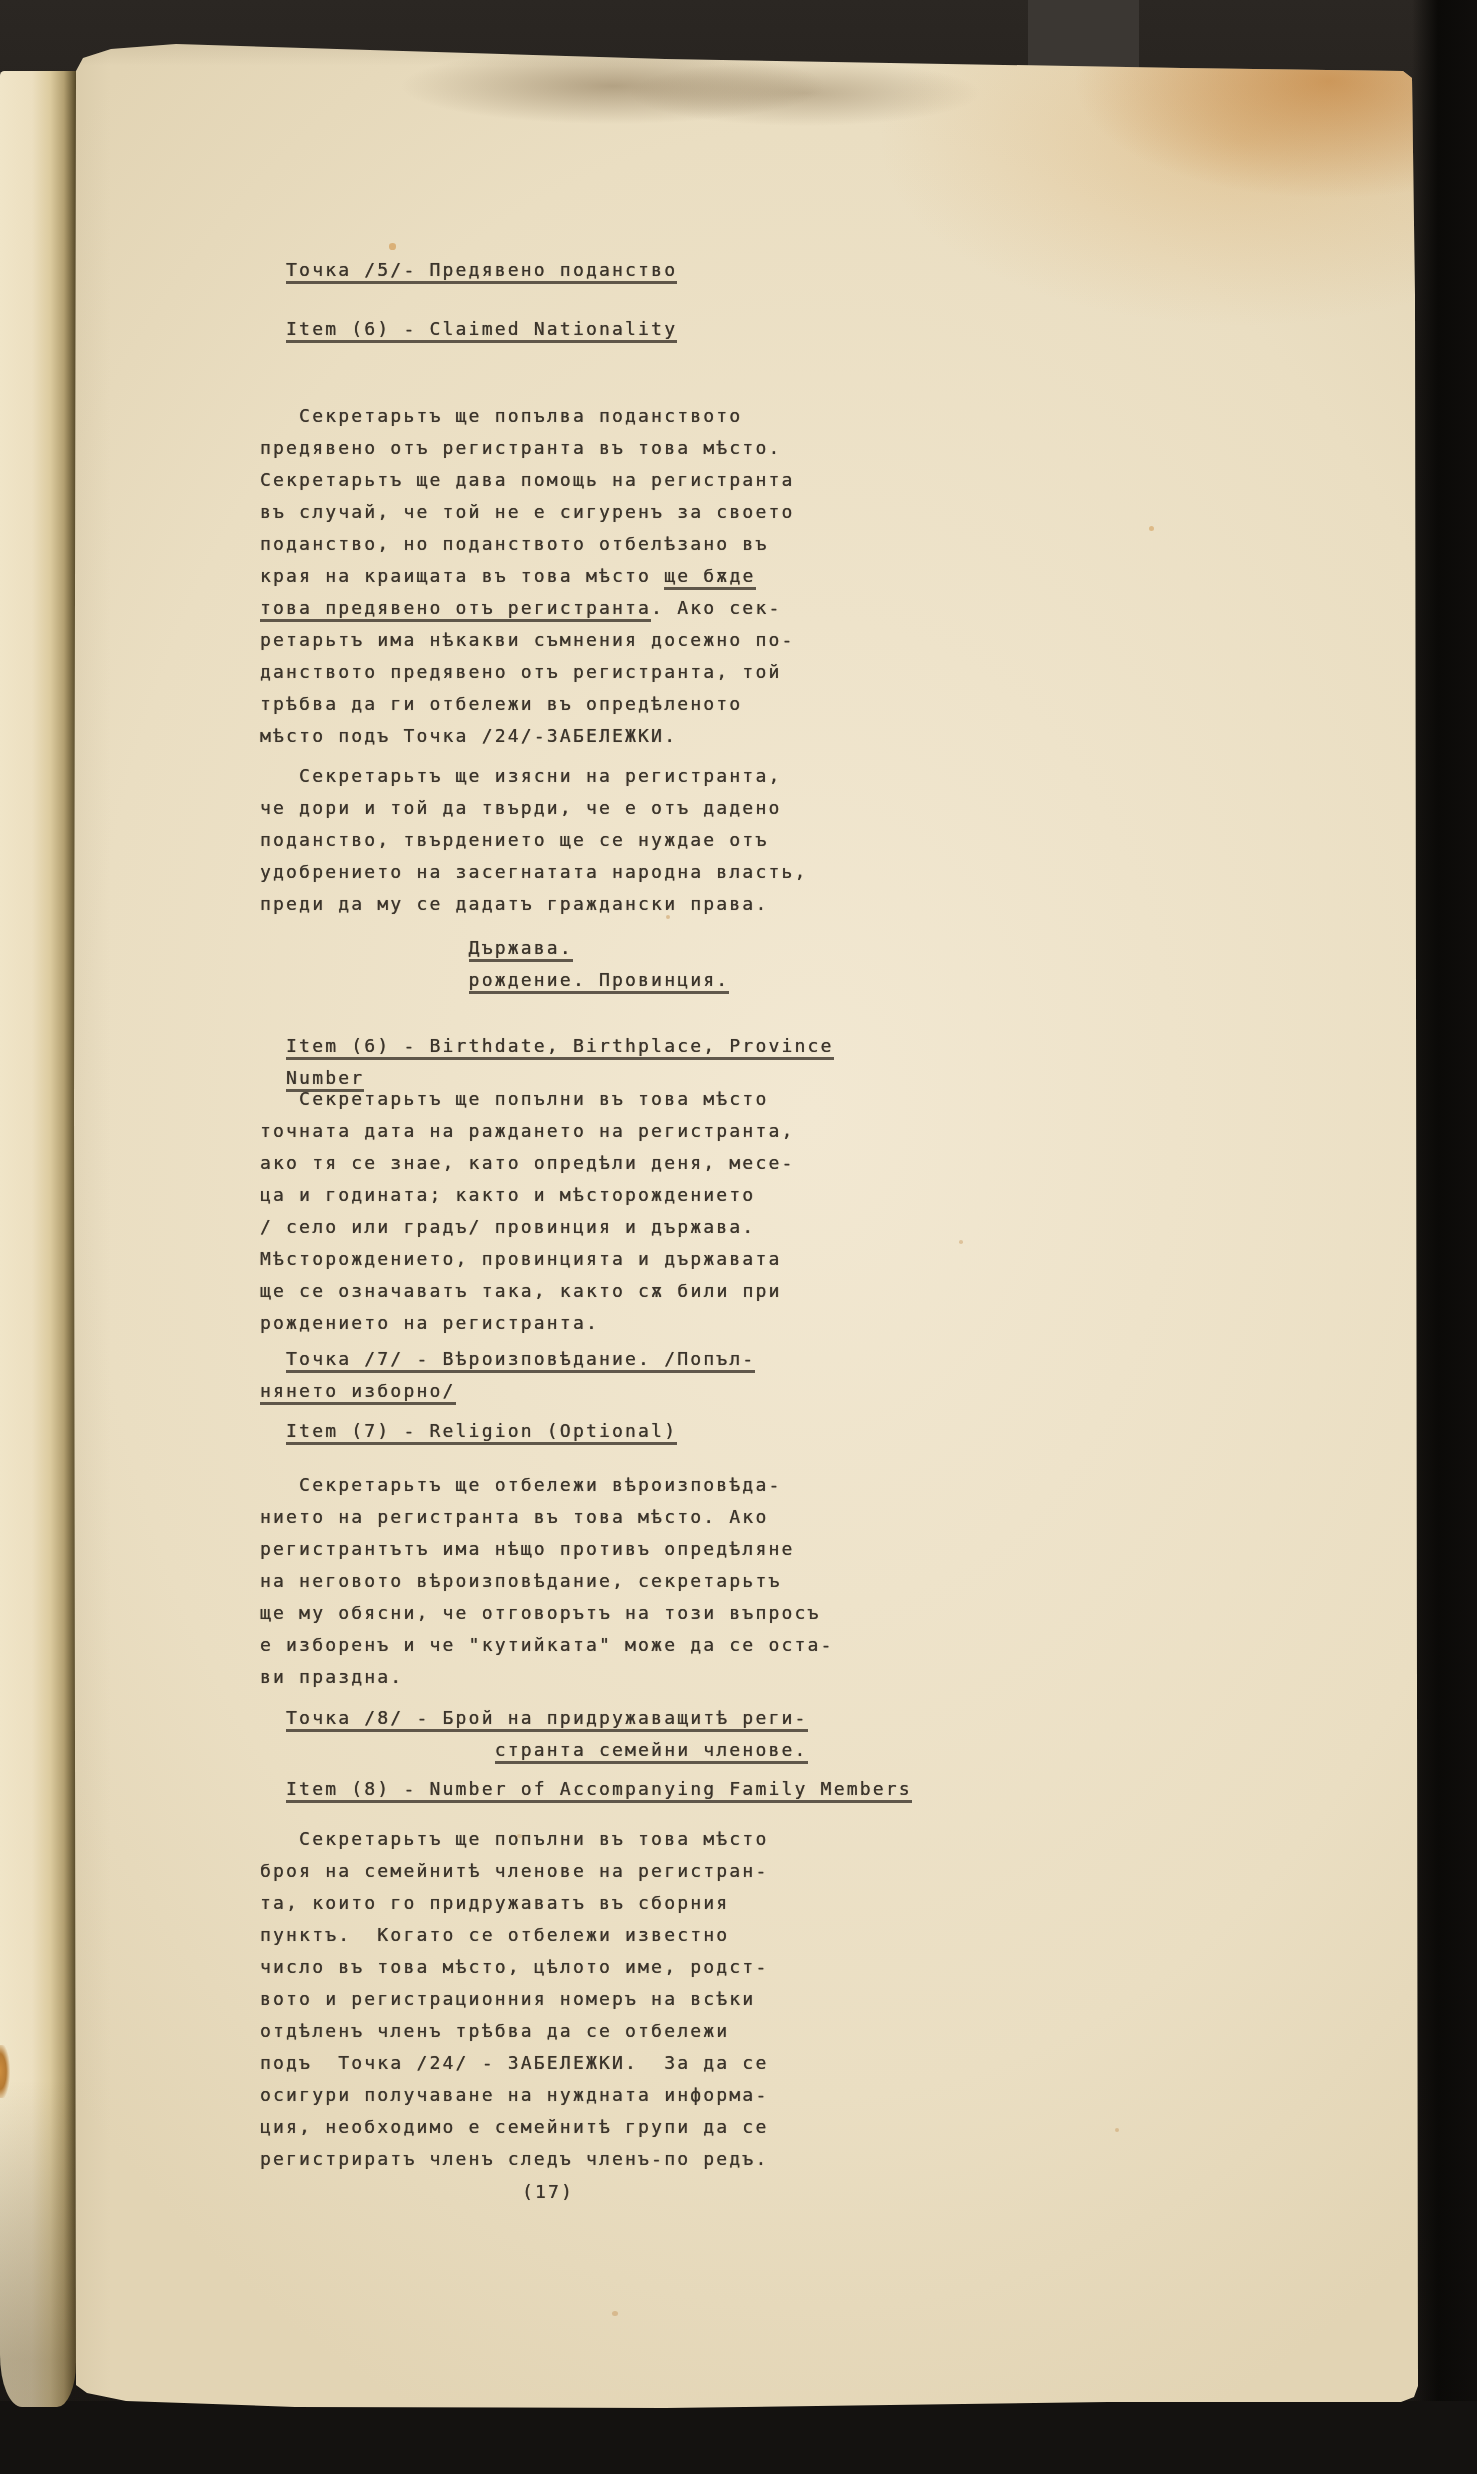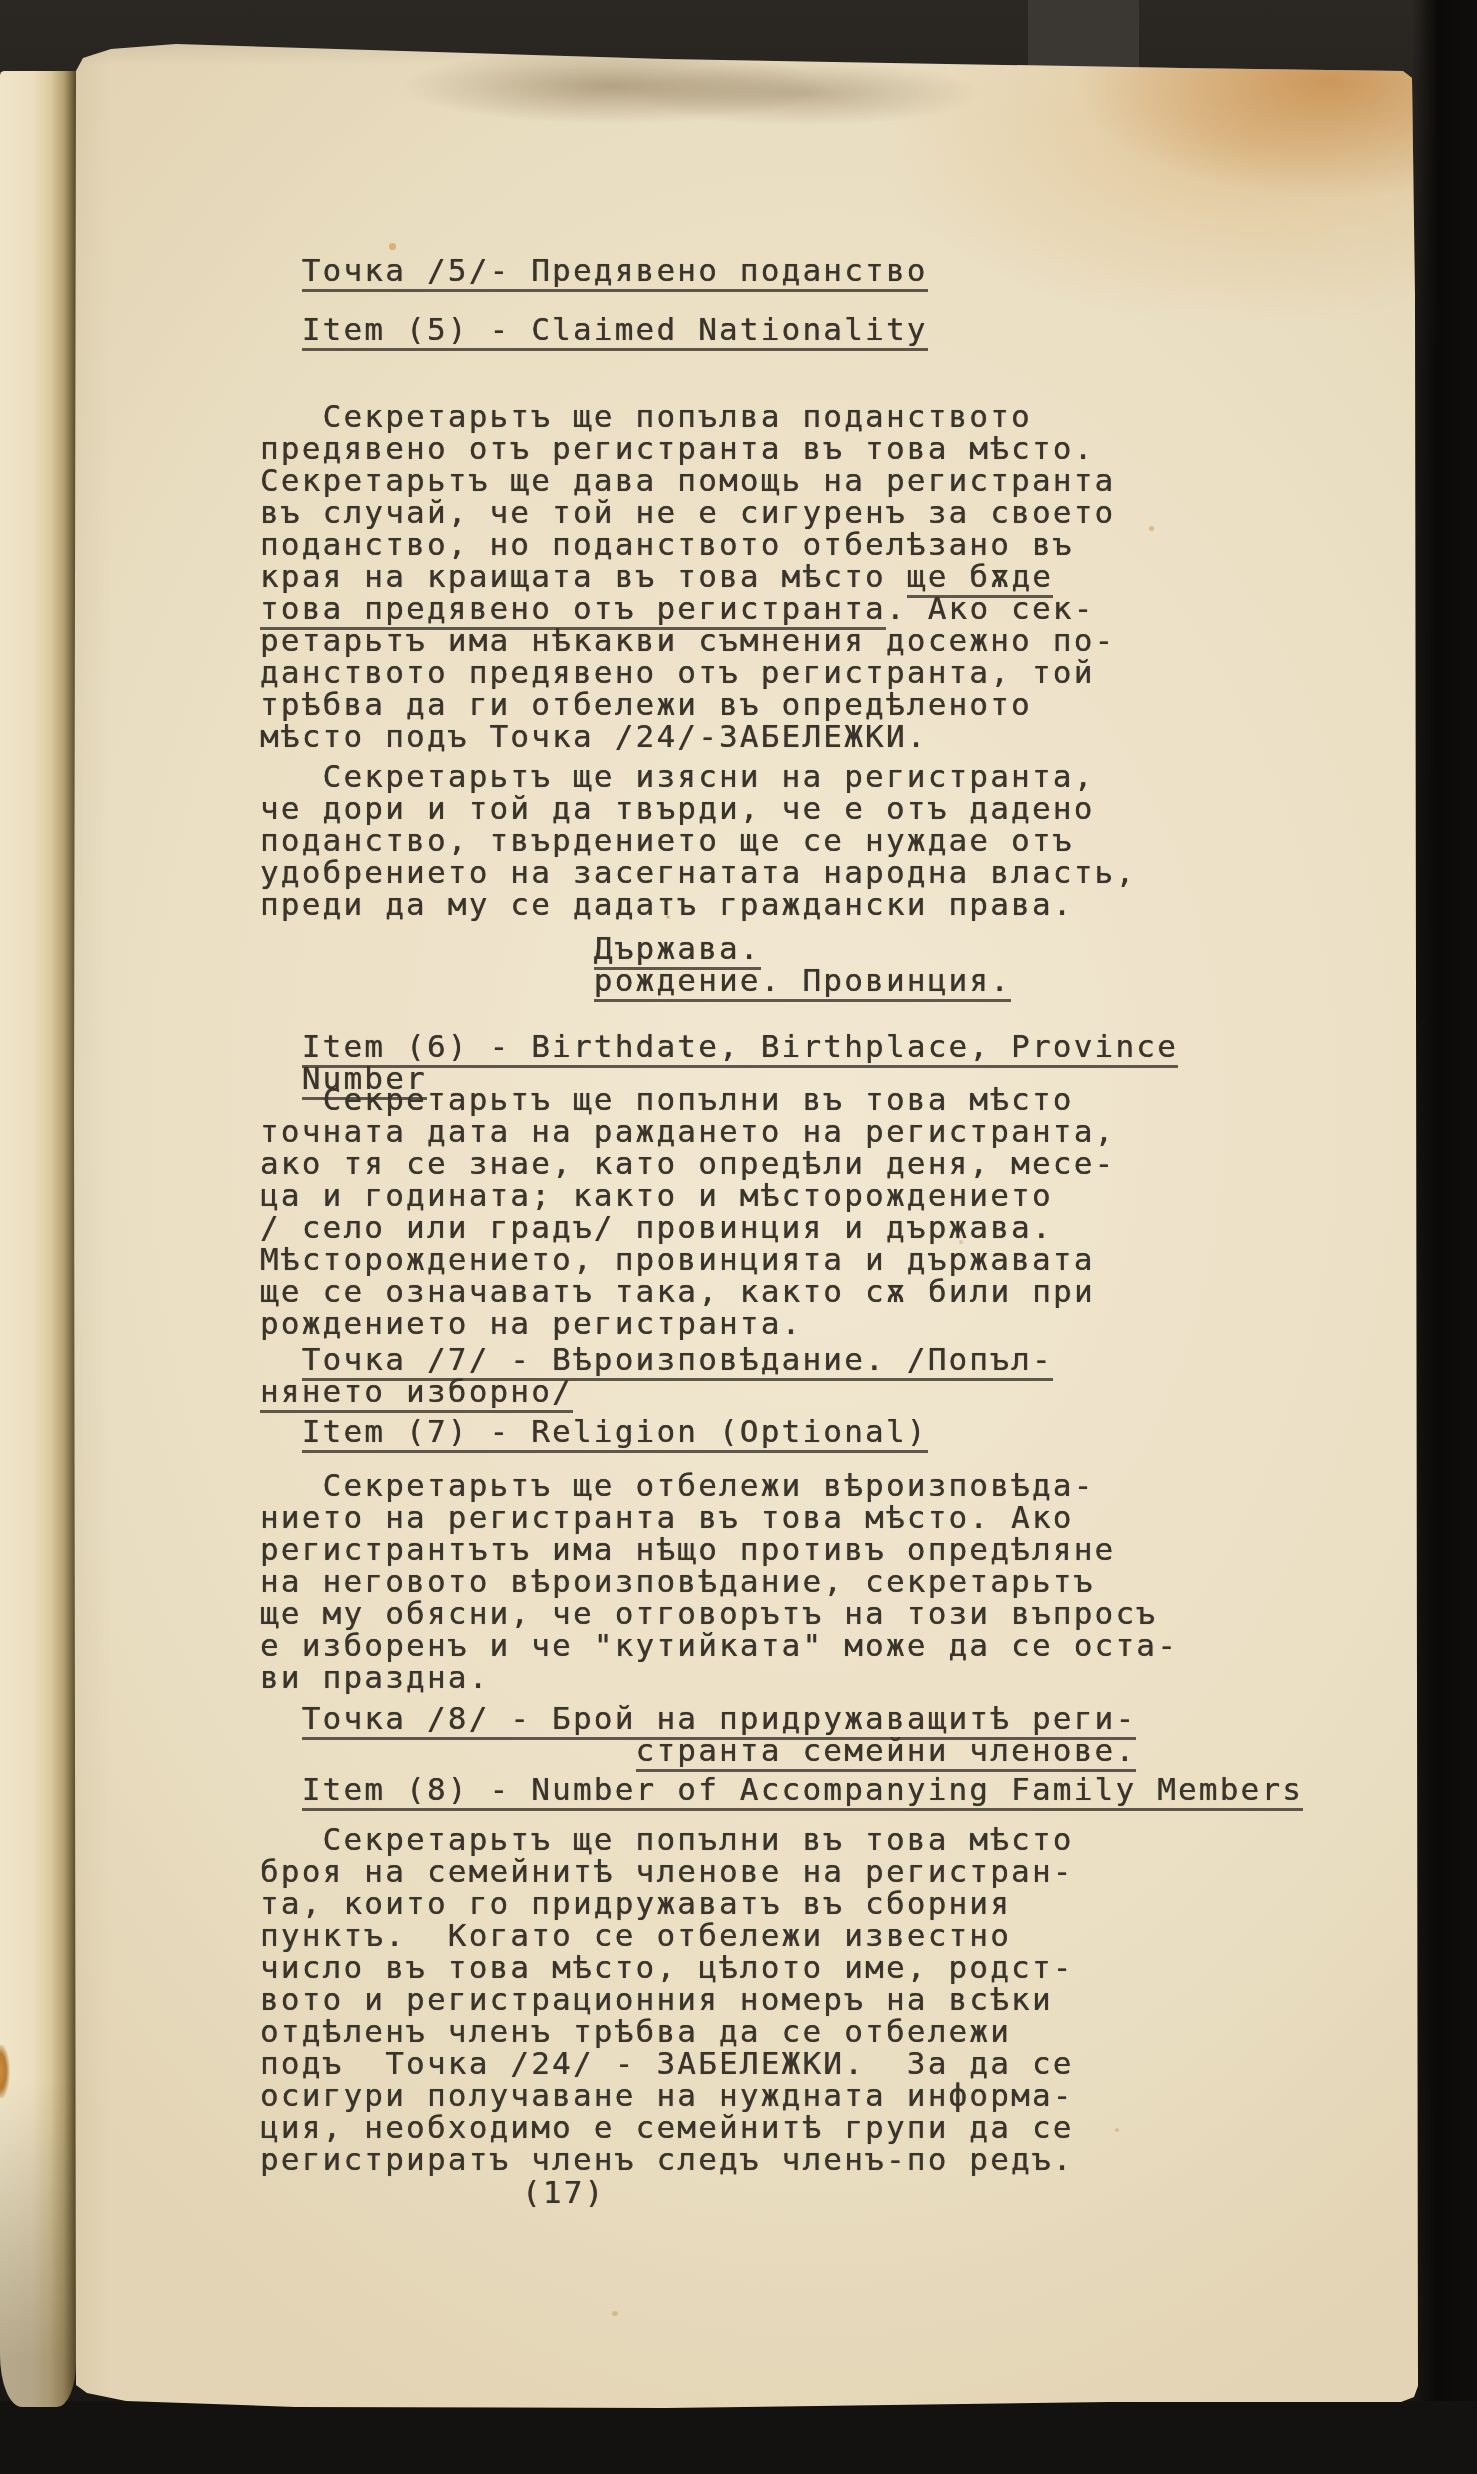--- a/index.html
+++ b/index.html
@@ -32,21 +32,21 @@
       radial-gradient(295px 53px at 613px 86px,rgba(104,80,48,.42),rgba(104,80,48,0) 72%),
       radial-gradient(244px 46px at 805px 93px,rgba(104,80,48,.32),rgba(104,80,48,0) 72%),
       linear-gradient(180deg,rgba(90,70,45,.30),rgba(90,70,45,0) 66px),
       linear-gradient(90deg,rgba(118,98,60,.42) 0px,rgba(140,120,80,.16) 44px,rgba(140,120,80,0) 111px),
       linear-gradient(0deg,rgba(118,98,68,.28),rgba(118,98,68,0) 63px),
       linear-gradient(270deg,rgba(150,125,85,.22),rgba(150,125,85,0) 48px),
       radial-gradient(1034px 1404px at 55% 45%,#f2e8d2,#eadec2 70%,#e2d4b4 100%);
   }
   .speck{position:absolute;border-radius:50%;}
   .text-layer{
-    position:absolute;inset:0;color:#3b342b;font-size:31px;line-height:32px;
+    position:absolute;inset:0;color:#3b342b;font-size:18px;line-height:32px;
     letter-spacing:2.2px;white-space:pre;
     text-shadow:0 0 0.7px rgba(59,52,43,.65),0.3px 0 0 rgba(59,52,43,.35);
   }
   .block{position:absolute;}
   .u{border-bottom:3px solid rgba(55,48,38,.78);padding-bottom:0.7px;}
   #b-h5{left:260px;top:254px;}
   #b-i5{left:260px;top:313px;}
   #b-p1{left:260px;top:400px;}
   #b-p2{left:260px;top:760px;}
   #b-h6{left:260px;top:932px;}
@@ -75,21 +75,21 @@
     <div class="speck" style="left:389px;top:243px;width:7.4px;height:6.6px;background:rgba(205,140,60,.55);"></div>
     <div class="speck" style="left:1149px;top:526px;width:5.2px;height:5.2px;background:rgba(205,140,60,.45);"></div>
     <div class="speck" style="left:666px;top:915px;width:4.4px;height:4.4px;background:rgba(190,130,60,.40);"></div>
     <div class="speck" style="left:959px;top:1240px;width:4.4px;height:3.7px;background:rgba(190,130,60,.35);"></div>
     <div class="speck" style="left:517px;top:1834px;width:5.2px;height:4.4px;background:rgba(190,130,60,.35);"></div>
     <div class="speck" style="left:1115px;top:2128px;width:4.4px;height:4.4px;background:rgba(190,130,60,.35);"></div>
     <div class="speck" style="left:612px;top:2311px;width:5.9px;height:5.2px;background:rgba(190,130,60,.35);"></div>
 
     <div class="text-layer">
       <div class="block" id="b-h5"><div class="line"><span>  </span><span class="u">Точка /5/- Предявено поданство</span></div></div>
-      <div class="block" id="b-i5"><div class="line"><span>  </span><span class="u">Item (5) - Claimed Nationality</span></div></div>
+      <div class="block" id="b-i5"><div class="line"><span>  </span><span class="u">Item (6) - Claimed Nationality</span></div></div>
       <div class="block" id="b-p1"><div class="line"><span>   Секретарьтъ ще попълва поданството</span></div><div class="line"><span>предявено отъ регистранта въ това мѣсто.</span></div><div class="line"><span>Секретарьтъ ще дава помощь на регистранта</span></div><div class="line"><span>въ случай, че той не е сигуренъ за своето</span></div><div class="line"><span>поданство, но поданството отбелѣзано въ</span></div><div class="line"><span>края на краищата въ това мѣсто </span><span class="u">ще бѫде</span></div><div class="line"><span class="u">това предявено отъ регистранта</span><span>. Ако сек-</span></div><div class="line"><span>ретарьтъ има нѣкакви съмнения досежно по-</span></div><div class="line"><span>данството предявено отъ регистранта, той</span></div><div class="line"><span>трѣбва да ги отбележи въ опредѣленото</span></div><div class="line"><span>мѣсто подъ Точка /24/-ЗАБЕЛЕЖКИ.</span></div></div>
       <div class="block" id="b-p2"><div class="line"><span>   Секретарьтъ ще изясни на регистранта,</span></div><div class="line"><span>че дори и той да твърди, че е отъ дадено</span></div><div class="line"><span>поданство, твърдението ще се нуждае отъ</span></div><div class="line"><span>удобрението на засегнатата народна власть,</span></div><div class="line"><span>преди да му се дадатъ граждански права.</span></div></div>
       <div class="block" id="b-h6"><div class="line"><span>                </span><span class="u">Държава.</span></div><div class="line"><span>                </span><span class="u">рождение. Провинция.</span></div></div>
       <div class="block" id="b-i6"><div class="line"><span>  </span><span class="u">Item (6) - Birthdate, Birthplace, Province</span></div><div class="line"><span>  </span><span class="u">Number</span></div></div>
       <div class="block" id="b-p3"><div class="line"><span>   Секретарьтъ ще попълни въ това мѣсто</span></div><div class="line"><span>точната дата на раждането на регистранта,</span></div><div class="line"><span>ако тя се знае, като опредѣли деня, месе-</span></div><div class="line"><span>ца и годината; както и мѣсторождението</span></div><div class="line"><span>/ село или градъ/ провинция и държава.</span></div><div class="line"><span>Мѣсторождението, провинцията и държавата</span></div><div class="line"><span>ще се означаватъ така, както сѫ били при</span></div><div class="line"><span>рождението на регистранта.</span></div></div>
       <div class="block" id="b-h7"><div class="line"><span>  </span><span class="u">Точка /7/ - Вѣроизповѣдание. /Попъл-</span></div><div class="line"><span class="u">нянето изборно/</span></div></div>
       <div class="block" id="b-i7"><div class="line"><span>  </span><span class="u">Item (7) - Religion (Optional)</span></div></div>
       <div class="block" id="b-p4"><div class="line"><span>   Секретарьтъ ще отбележи вѣроизповѣда-</span></div><div class="line"><span>нието на регистранта въ това мѣсто. Ако</span></div><div class="line"><span>регистрантътъ има нѣщо противъ опредѣляне</span></div><div class="line"><span>на неговото вѣроизповѣдание, секретарьтъ</span></div><div class="line"><span>ще му обясни, че отговорътъ на този въпросъ</span></div><div class="line"><span>е изборенъ и че "кутийката" може да се оста-</span></div><div class="line"><span>ви праздна.</span></div></div>
       <div class="block" id="b-h8"><div class="line"><span>  </span><span class="u">Точка /8/ - Брой на придружаващитѣ реги-</span></div><div class="line"><span class="u">странта семейни членове.</span></div></div>
       <div class="block" id="b-i8"><div class="line"><span>  </span><span class="u">Item (8) - Number of Accompanying Family Members</span></div></div>

